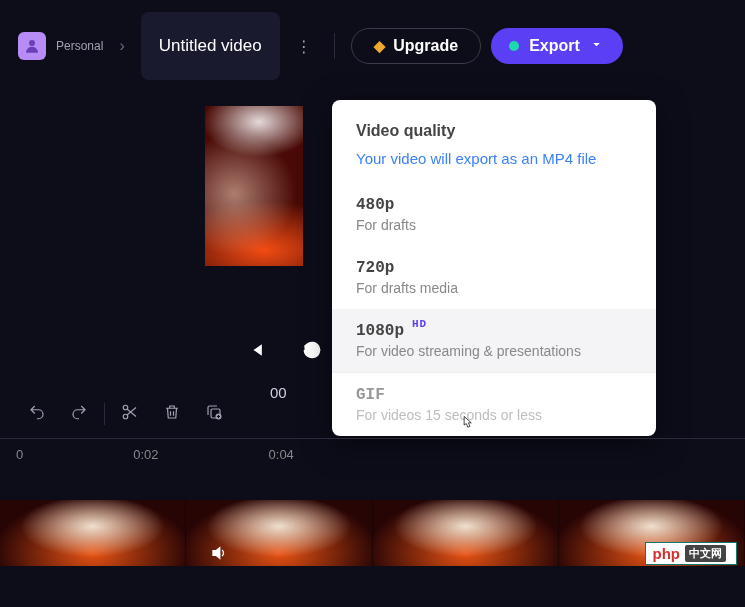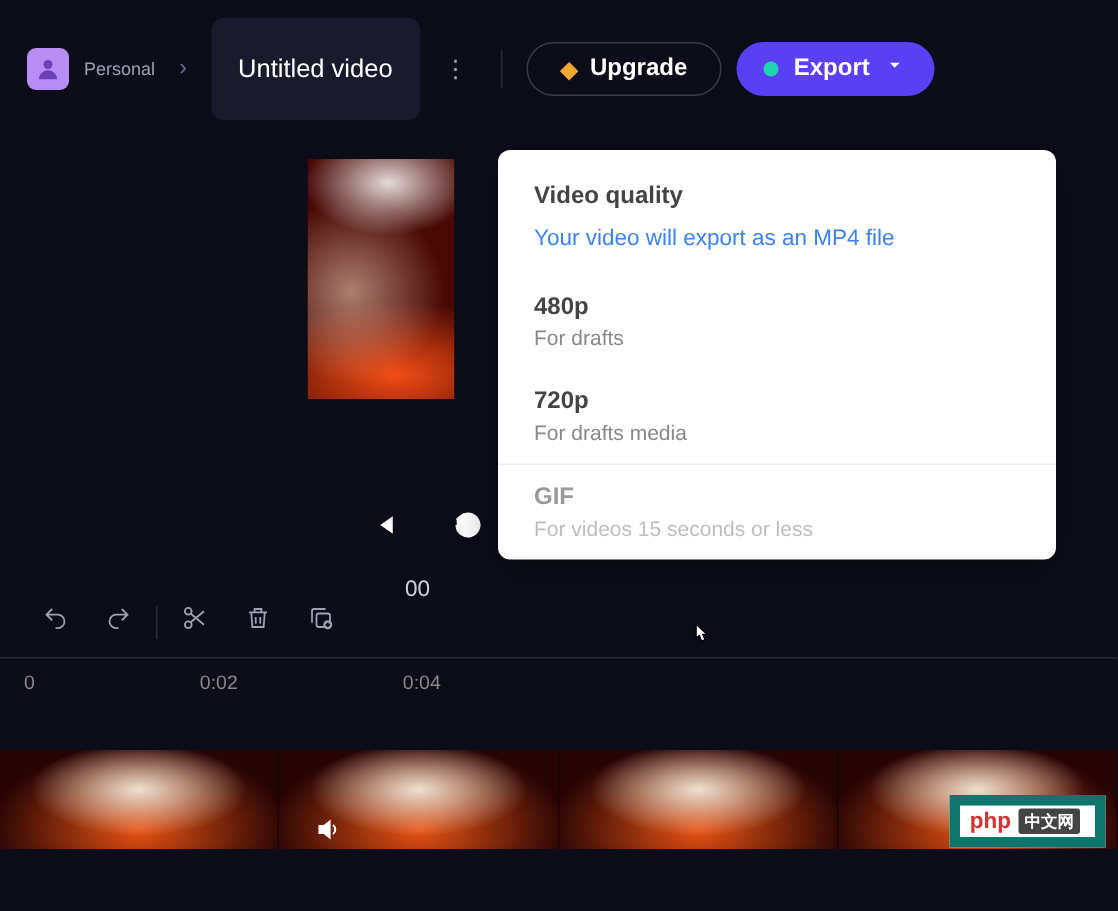--- a/index.html
+++ b/index.html
@@ -63,31 +63,31 @@
         #0a0505;
     }
     .controls {
       position: absolute; left: 246px; top: 340px;
       display: flex; gap: 36px; align-items: center;
     }
     .ctrl-icon { color: #fff; cursor: pointer; }
     .ctrl-icon svg { width: 20px; height: 20px; fill: #fff; }
     .dropdown {
       position: absolute; left: 332px; top: 100px;
-      width: 372px; background: #fff; border-radius: 8px;
+      width: 324px; background: #fff; border-radius: 8px;
       box-shadow: 0 8px 30px rgba(0,0,0,0.5);
       padding: 22px 0 0 0;
       color: #333;
     }
     .dd-header { padding: 0 24px 10px; font-weight: 600; font-size: 16px; color: #444; }
     .dd-sub { padding: 0 24px 16px; font-size: 15px; color: #3b82f6; }
     .dd-option { padding: 13px 24px; cursor: pointer; }
     .dd-option.hovered { background: #f4f4f7; }
     .dd-option.disabled { opacity: 0.55; cursor: default; }
-    .dd-title { font-weight: 600; font-size: 16px; color: #444; display: flex; gap: 8px; }
+    .dd-title { font-weight: 600; font-size: 16px; color: #444; display: flex; gap: 8px; font-family: Liberation Mono, monospace; }
     .dd-desc { font-size: 14px; color: #888; margin-top: 3px; }
     .hd-badge { color: #5b3ff5; font-size: 11px; font-weight: 800; letter-spacing: 1px; position: relative; top: -4px; }
     .dd-sep { height: 1px; background: #eee; margin: 0; }
     .cursor {
       position: absolute; left: 458px; top: 415px;
       pointer-events: none;
     }
     .cursor svg { width: 18px; height: 20px; }
     .toolbar {
       position: absolute; left: 0; top: 395px;
@@ -121,21 +121,21 @@
       border-right: 1px solid rgba(0,0,0,0.35);
       position: relative;
     }
     .vol-icon {
       position: absolute; left: 210px; top: 544px;
       color: #fff;
     }
     .vol-icon svg { width: 18px; height: 18px; }
     .php-badge {
       position: absolute; right: 8px; bottom: 42px;
-      background: #fff; border: 7px solid #0f766e;
+      background: #fff; border: 1px solid #0f766e;
       padding: 2px 10px 2px 7px; font-size: 15px; font-weight: 700;
       color: #d53030; display: flex; align-items: center; gap: 5px;
     }
     .zh { font-size: 11px; background: #444; color: #fff; padding: 1px 4px; border-radius: 2px; font-weight: 700; }
   </style>
 </head>
 <body>
 
 <div class="topbar">
   <div class="avatar">
@@ -191,20 +191,27 @@
         <span>480p</span>
       </div>
     <div class="dd-desc">For drafts</div>
   </div>
   <div class="dd-option">
     <div class="dd-title">
         <span>720p</span>
       </div>
     <div class="dd-desc">For drafts media</div>
   </div>
+  <div class="dd-option hovered">
+    <div class="dd-title">
+      <span>1080p</span>
+      <span class="hd-badge">HD</span>
+    </div>
+    <div class="dd-desc">For video streaming &amp; presentations</div>
+  </div>
   <div class="dd-sep"></div>
   <div class="dd-option disabled">
     <div class="dd-title">
         <span>GIF</span>
       </div>
     <div class="dd-desc">For videos 15 seconds or less</div>
   </div>
 </div>
 
 <div class="cursor">

